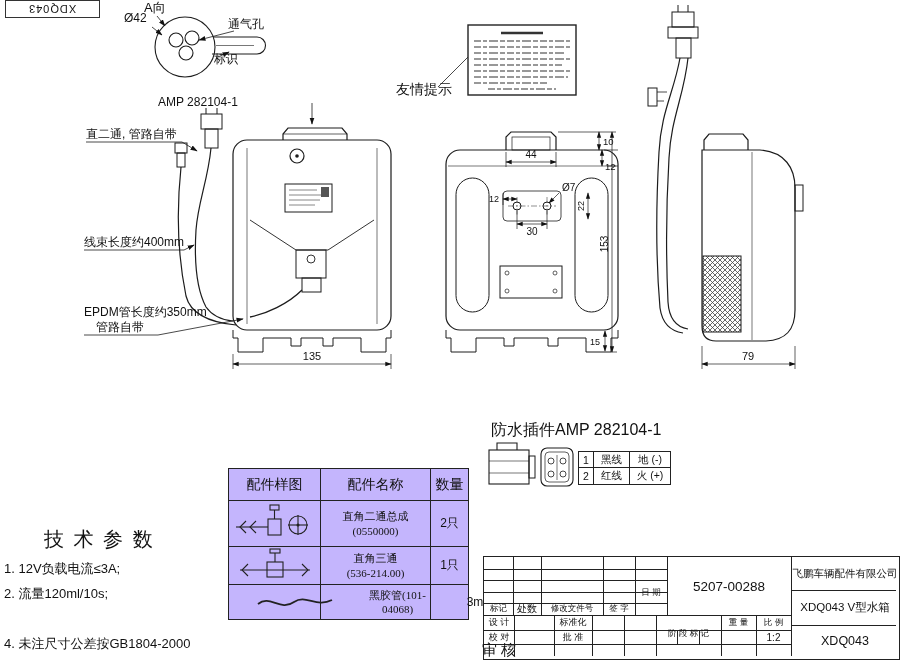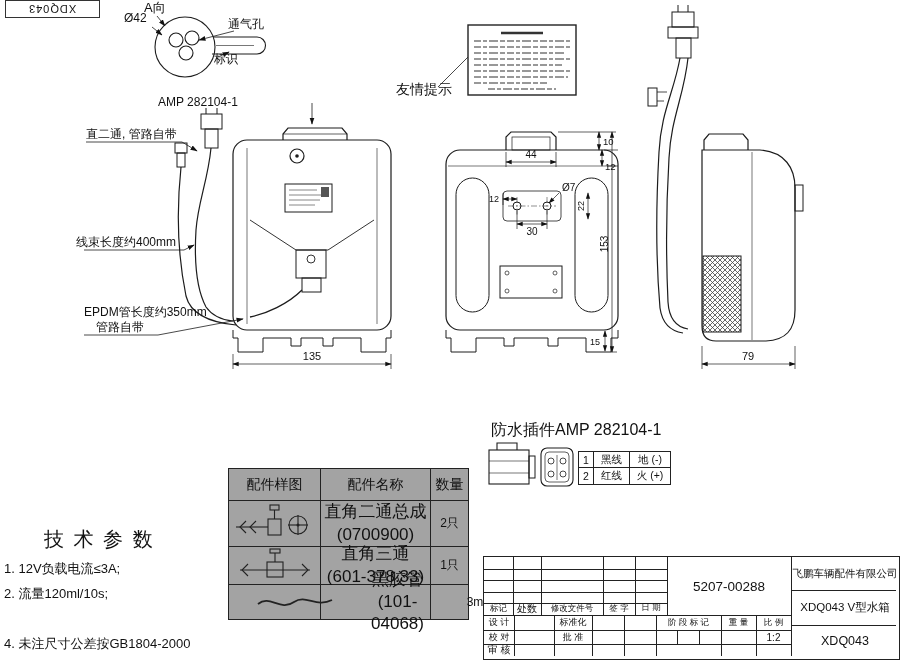--- a/index.html
+++ b/index.html
@@ -6,28 +6,28 @@
   body{width:900px;height:660px;position:relative;overflow:hidden;
        font-family:"Liberation Sans",sans-serif;color:#111;}
   #sheet{position:absolute;left:0;top:0;width:900px;height:660px;background:#fff;}
   #linework{position:absolute;left:0;top:0;}
   svg text{font-family:"Liberation Sans",sans-serif;fill:#111;}
   .lbl{position:absolute;font-size:12px;line-height:1.15;white-space:nowrap;color:#111;}
   .corner{position:absolute;left:5px;top:0;width:93px;height:16px;border:1px solid #333;
           display:flex;align-items:center;justify-content:center;background:#fff;}
   .corner span{display:inline-block;transform:rotate(180deg);font-size:11px;letter-spacing:1px;}
   
-  #parts-table{position:absolute;left:228px;top:468px;border:1.5px solid #222;background:#a3a3a3;
+  #parts-table{position:absolute;left:228px;top:468px;border:1.5px solid #222;background:#c4b5fd;
     display:grid;grid-template-columns:92px 110px 37px;grid-template-rows:32px 46px 38px 34px;}
   #parts-table>div{border-right:1px solid #222;border-bottom:1px solid #222;
     display:flex;flex-direction:column;align-items:center;justify-content:center;text-align:center;}
   #parts-table>div:nth-child(3n){border-right:none;}
   #parts-table>div:nth-child(n+10){border-bottom:none;margin-left:44px;}
   .pt-h{font-size:14px;}
-  .pt-name{font-size:17px;line-height:1.3;}
+  .pt-name{font-size:11px;line-height:1.3;font-family:Liberation Serif, serif;}
   .pt-qty{font-size:12px;}
   
   #wire-table{position:absolute;left:578px;top:451px;border:1px solid #222;background:#fff;
     display:grid;grid-template-columns:15px 36px 40px;grid-auto-rows:16px;font-size:10.5px;}
   #wire-table>div{border-right:1px solid #222;border-bottom:1px solid #222;
     display:flex;align-items:center;justify-content:center;white-space:nowrap;}
   #wire-table>div:nth-child(3n){border-right:none;}
   #wire-table>div:nth-child(n+4){border-bottom:none;}
   
   #title-block{position:absolute;left:483px;top:556px;width:415px;height:102px;
@@ -234,21 +234,21 @@
   <div class="corner">
     <span>XDQ043</span>
   </div>
 
   <div class="lbl" style="left:144px;top:1px;font-size:13px;">A向</div>
   <div class="lbl" style="left:124px;top:12px;">Ø42</div>
   <div class="lbl" style="left:228px;top:18px;">通气孔</div>
   <div class="lbl" style="left:214px;top:53px;">标识</div>
   <div class="lbl" style="left:158px;top:96px;">AMP 282104-1</div>
   <div class="lbl" style="left:86px;top:128px;text-align:center;">直二通, 管路自带</div>
-  <div class="lbl" style="left:76px;top:236px;">线束长度约400mm</div>
+  <div class="lbl" style="left:84px;top:236px;">线束长度约400mm</div>
   <div class="lbl" style="left:84px;top:306px;">EPDM管长度约350mm</div>
   <div class="lbl" style="left:96px;top:321px;">管路自带</div>
   <div class="lbl" style="left:396px;top:81px;font-size:14px;">友情提示</div>
   <div class="lbl" style="left:491px;top:421px;font-size:16px;">防水插件AMP 282104-1</div>
 
   <div id="wire-table">
     <div>1</div>
     <div>黑线</div>
     <div>地 (-)</div>
     <div>2</div>
@@ -271,38 +271,38 @@
           <rect x="40" y="3" width="9" height="5"></rect>
           <circle cx="68" cy="23" r="9"></circle>
           <line x1="58" y1="23" x2="78" y2="23"></line>
           <line x1="68" y1="13" x2="68" y2="33"></line>
           <circle cx="68" cy="23" r="1.5" fill="#222" stroke="none"></circle>
         </g>
       </svg>
     </div>
     <div class="pt-name">
       <div>直角二通总成</div>
-      <div>(0700900)</div>
+      <div>(0550000)</div>
     </div>
     <div class="pt-qty">2只</div>
 
     <div>
       <svg width="90" height="36">
         <g stroke="#222" fill="none" stroke-width="1.1">
           <line x1="10" y1="22" x2="80" y2="22"></line>
           <path d="M18,16 L12,22 L18,28 M72,16 L78,22 L72,28"></path>
           <rect x="37" y="14" width="16" height="15"></rect>
           <line x1="45" y1="14" x2="45" y2="5"></line>
           <rect x="40" y="1" width="10" height="4"></rect>
         </g>
       </svg>
     </div>
     <div class="pt-name" actable="false">
       <div>直角三通</div>
-      <div>(601-378.33)</div>
+      <div>(536-214.00)</div>
     </div>
     <div class="pt-qty">1只</div>
 
     <div>
       <svg width="90" height="32">
         <path d="M6,18 C18,8 28,26 42,16 C54,8 64,22 80,14" stroke="#222" fill="none" stroke-width="1.8"></path>
       </svg>
     </div>
     <div class="pt-name">
       <div>黑胶管(101-04068)</div>
@@ -340,30 +340,30 @@
     <div class="vline" style="left:172px;top:58px;height:41px;"></div>
     <div class="vline" style="left:237px;top:58px;height:41px;"></div>
     <div class="vline" style="left:272px;top:58px;height:41px;"></div>
     <div class="vline" style="left:193px;top:73px;height:14px;"></div>
     <div class="vline" style="left:215px;top:73px;height:14px;"></div>
 
     <div class="cell" style="left:0;top:46px;width:29px;height:12px;font-size:8.5px;">标记</div>
     <div class="cell" style="left:29px;top:46px;width:28px;height:12px;font-size:10px;">处数</div>
     <div class="cell" style="left:57px;top:46px;width:62px;height:12px;font-size:8.5px;">修改文件号</div>
     <div class="cell" style="left:119px;top:46px;width:32px;height:12px;font-size:8.5px;">签 字</div>
-    <div class="cell" style="left:151px;top:45px;width:32px;height:12px;font-size:8.5px;text-align:center;">日 期</div>
+    <div class="cell" style="left:151px;top:30px;width:32px;height:12px;font-size:8.5px;text-align:center;">日 期</div>
     <div class="cell" style="left:183px;top:0;width:124px;height:58px;font-size:13.5px;">5207-00288</div>
 
     <div class="cell" style="left:0;top:58px;width:30px;height:15px;font-size:9px;">设 计</div>
     <div class="cell" style="left:0;top:73px;width:30px;height:14px;font-size:9px;">校 对</div>
-    <div class="cell" style="left:0;top:87px;width:30px;height:12px;font-size:10px;text-align:right;">审 核</div>
+    <div class="cell" style="left:0;top:87px;width:30px;height:12px;font-size:15px;text-align:right;">审 核</div>
     <div class="cell" style="left:70px;top:58px;width:38px;height:15px;font-size:9px;">标准化</div>
     <div class="cell" style="left:70px;top:73px;width:38px;height:14px;font-size:9px;">批 准</div>
 
-    <div class="cell" style="left:172px;top:58px;width:65px;height:15px;font-size:8.5px;">阶 段 标 记</div>
+    <div class="cell" style="left:172px;top:69px;width:65px;height:15px;font-size:8.5px;">阶 段 标 记</div>
     <div class="cell" style="left:237px;top:58px;width:35px;height:15px;font-size:8.5px;">重 量</div>
     <div class="cell" style="left:272px;top:58px;width:35px;height:15px;font-size:8.5px;">比 例</div>
     <div class="cell" style="left:272px;top:73px;width:35px;height:14px;font-size:10px;">1:2</div>
 
     <div class="cell" style="left:307px;top:0;width:108px;height:33px;font-size:10.5px;">飞鹏车辆配件有限公司</div>
     <div class="cell" style="left:307px;top:33px;width:108px;height:35px;font-size:11.5px;">XDQ043 V型水箱</div>
     <div class="cell" style="left:307px;top:68px;width:108px;height:31px;font-size:12.5px;">XDQ043</div>
   </div>
 
 </div>

